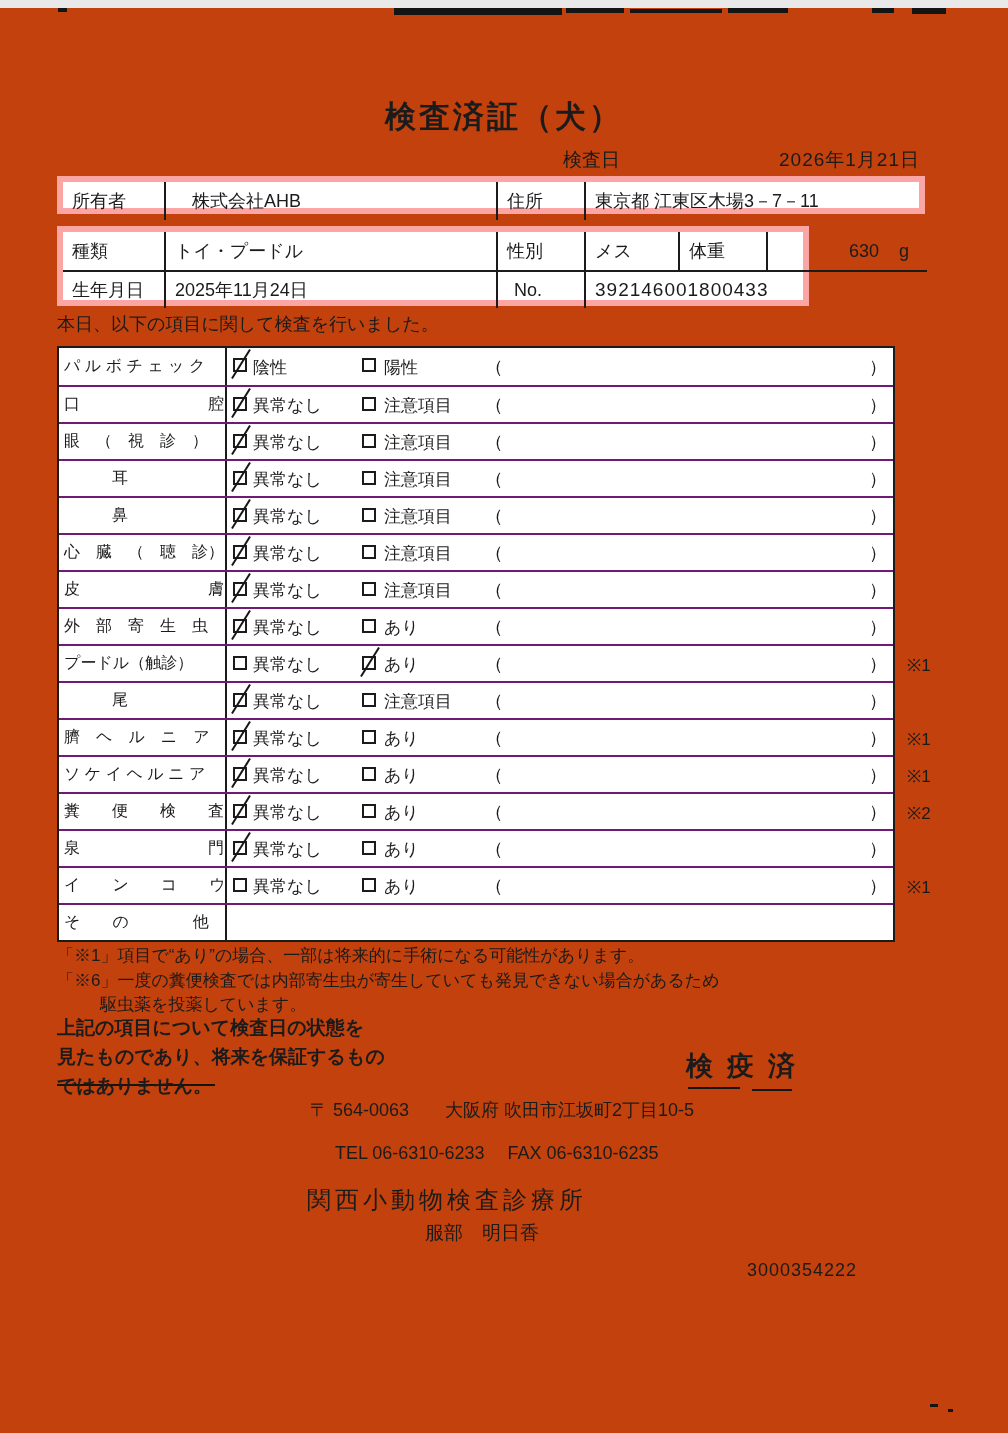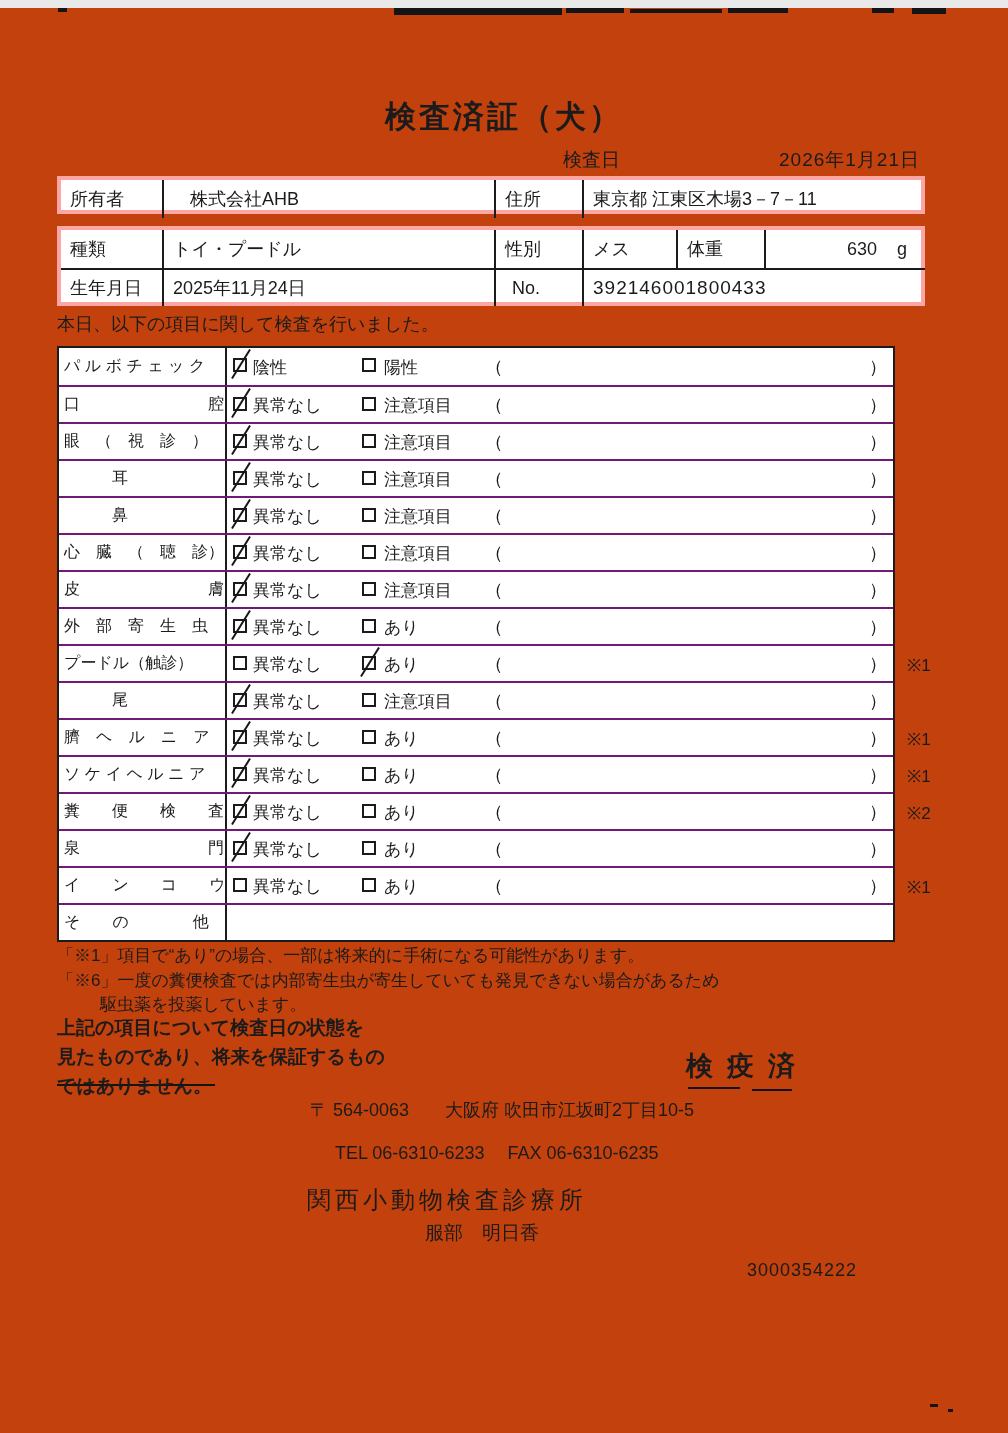--- a/index.html
+++ b/index.html
@@ -14,21 +14,21 @@
 
   
   .artifact { position:absolute; background:#141414; }
 
   
   .title { top:88px; left:0; width:100%; text-align:center; font-size:31px; font-weight:700; letter-spacing:3px; }
   .exam-date-label { top:139px; left:563px; font-size:19px; }
   .exam-date-value { top:139px; left:779px; font-size:19px; letter-spacing:1px; }
 
   
-  .tbl { position:absolute; border:4px solid #fca5a5; background:#fff; }
+  .tbl { position:absolute; border:6px solid #fca5a5; background:#fff; }
   .cell { position:absolute; height:38px; display:flex; align-items:center; padding:0 9px; font-size:18px; overflow:hidden; }
   .cell.bl { border-left:2px solid #1b1b1b; }
   .cell.bt { border-top:2px solid #1b1b1b; }
   .weight-cell { justify-content:flex-end; padding-right:18px; }
   .weight-cell .wv { margin-right:20px; }
   .no-value { font-size:19px; letter-spacing:1px; }
 
   
   .exam-tbl { position:absolute; left:57px; top:338px; width:838px; border:2px solid #1b1b1b; background:#fff; }
   .exam-row { display:flex; height:37px; position:relative; }
@@ -95,21 +95,21 @@
   <div class="abs exam-date-label">検査日</div>
   <div class="abs exam-date-value">2026年1月21日</div>
 
   <div class="tbl" style="left:57px;top:168px;width:868px;height:38px;">
     <div class="cell" style="left:0;width:103px;">所有者</div>
     <div class="cell bl" style="left:101px;width:332px;padding-left:26px;">株式会社AHB</div>
     <div class="cell bl" style="left:433px;width:88px;">住所</div>
     <div class="cell bl" style="left:521px;width:343px;">東京都 江東区木場3－7－11</div>
   </div>
 
-  <div class="tbl" style="left:57px;top:218px;width:868px;height:80px;">
+  <div class="tbl" style="left:57px;top:218px;width:752px;height:80px;">
     <div class="cell" style="left:0;top:0;width:103px;">種類</div>
     <div class="cell bl" style="left:101px;top:0;width:332px;">トイ・プードル</div>
     <div class="cell bl" style="left:433px;top:0;width:88px;">性別</div>
     <div class="cell bl" style="left:521px;top:0;width:94px;">メス</div>
     <div class="cell bl" style="left:615px;top:0;width:88px;">体重</div>
     <div class="cell bl weight-cell" style="left:703px;top:0;width:161px;">
       <span class="wv">630</span>
       <span>g</span>
     </div>
     <div class="cell bt" style="left:0;top:38px;width:103px;">生年月日</div>

